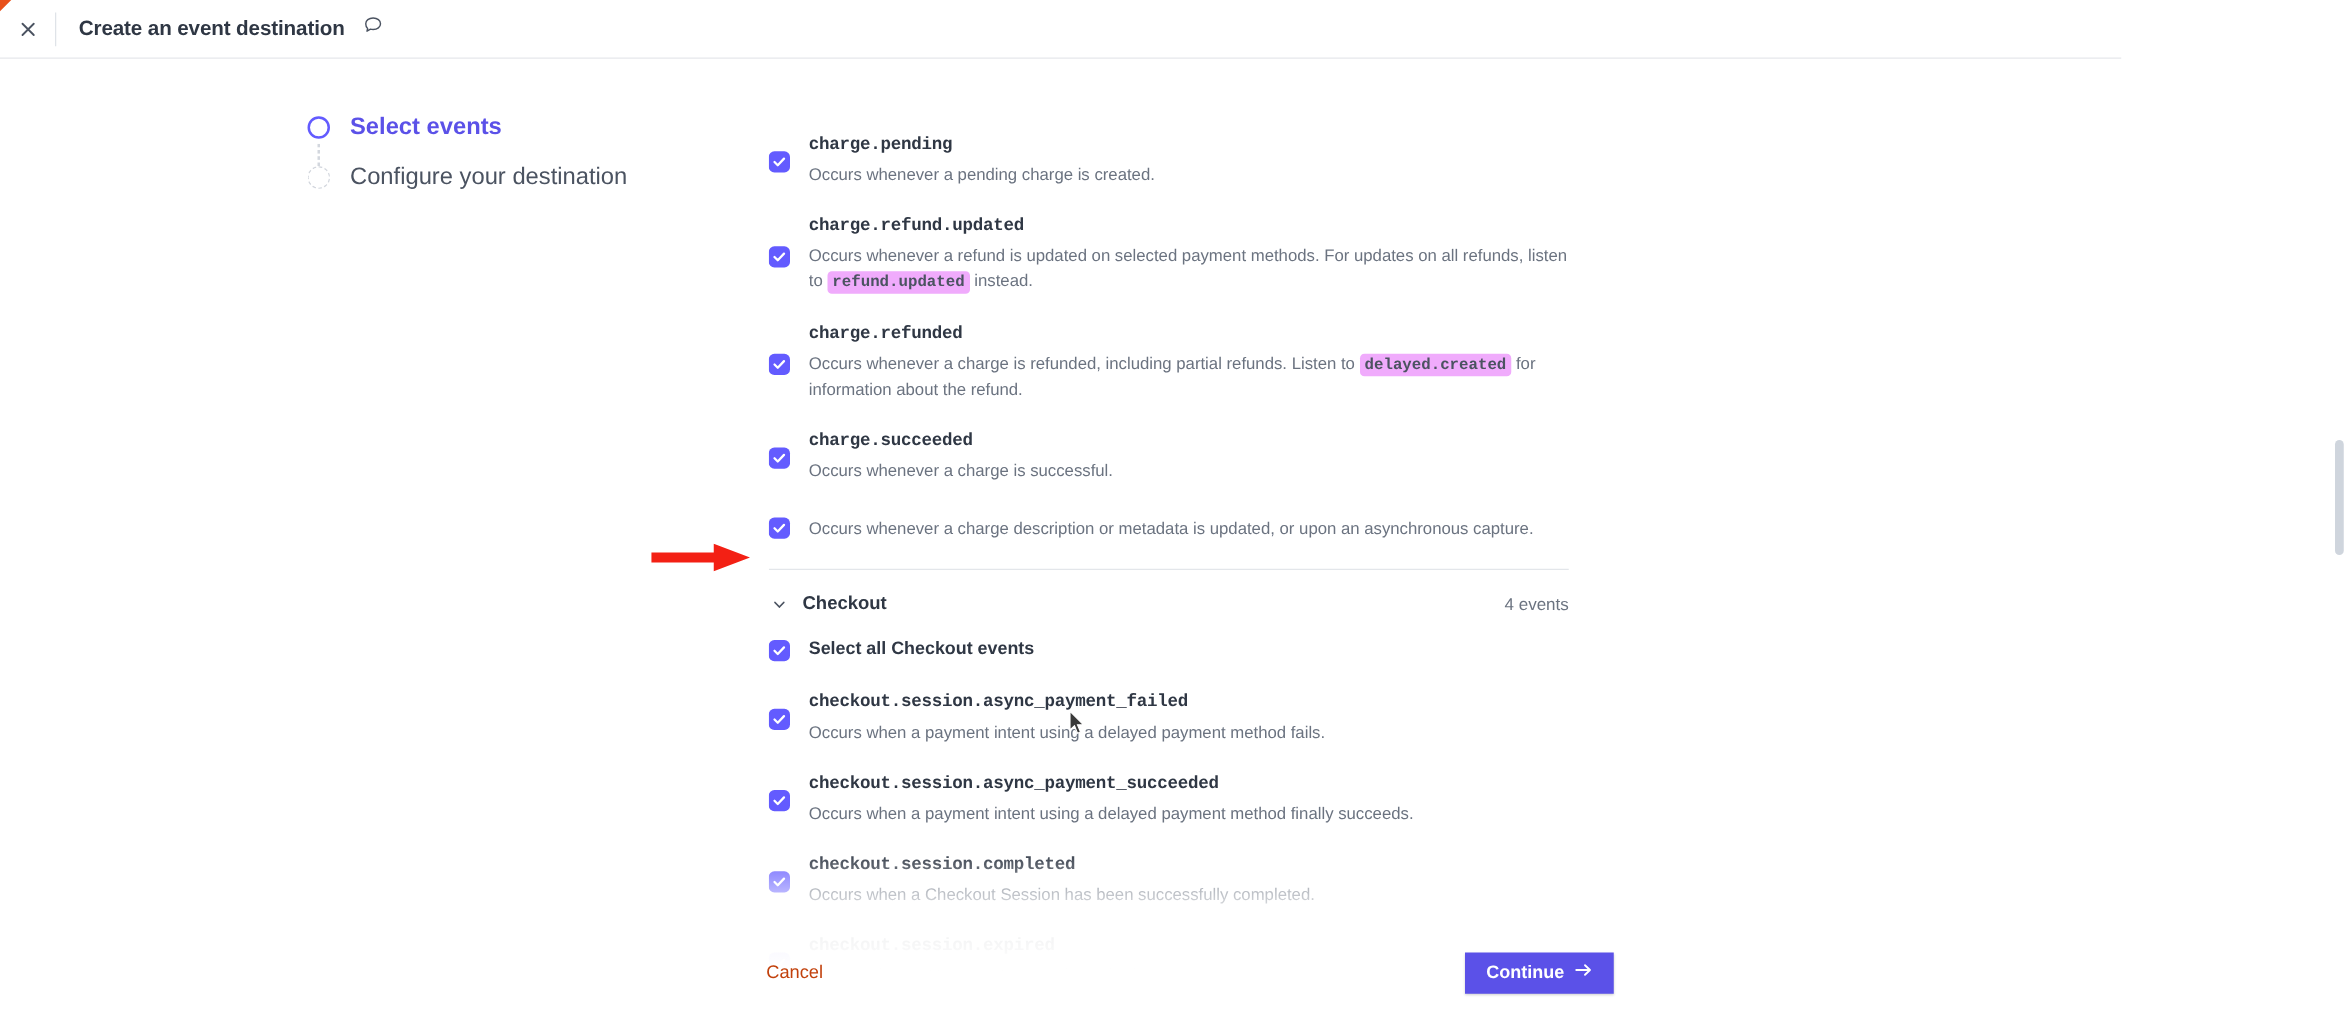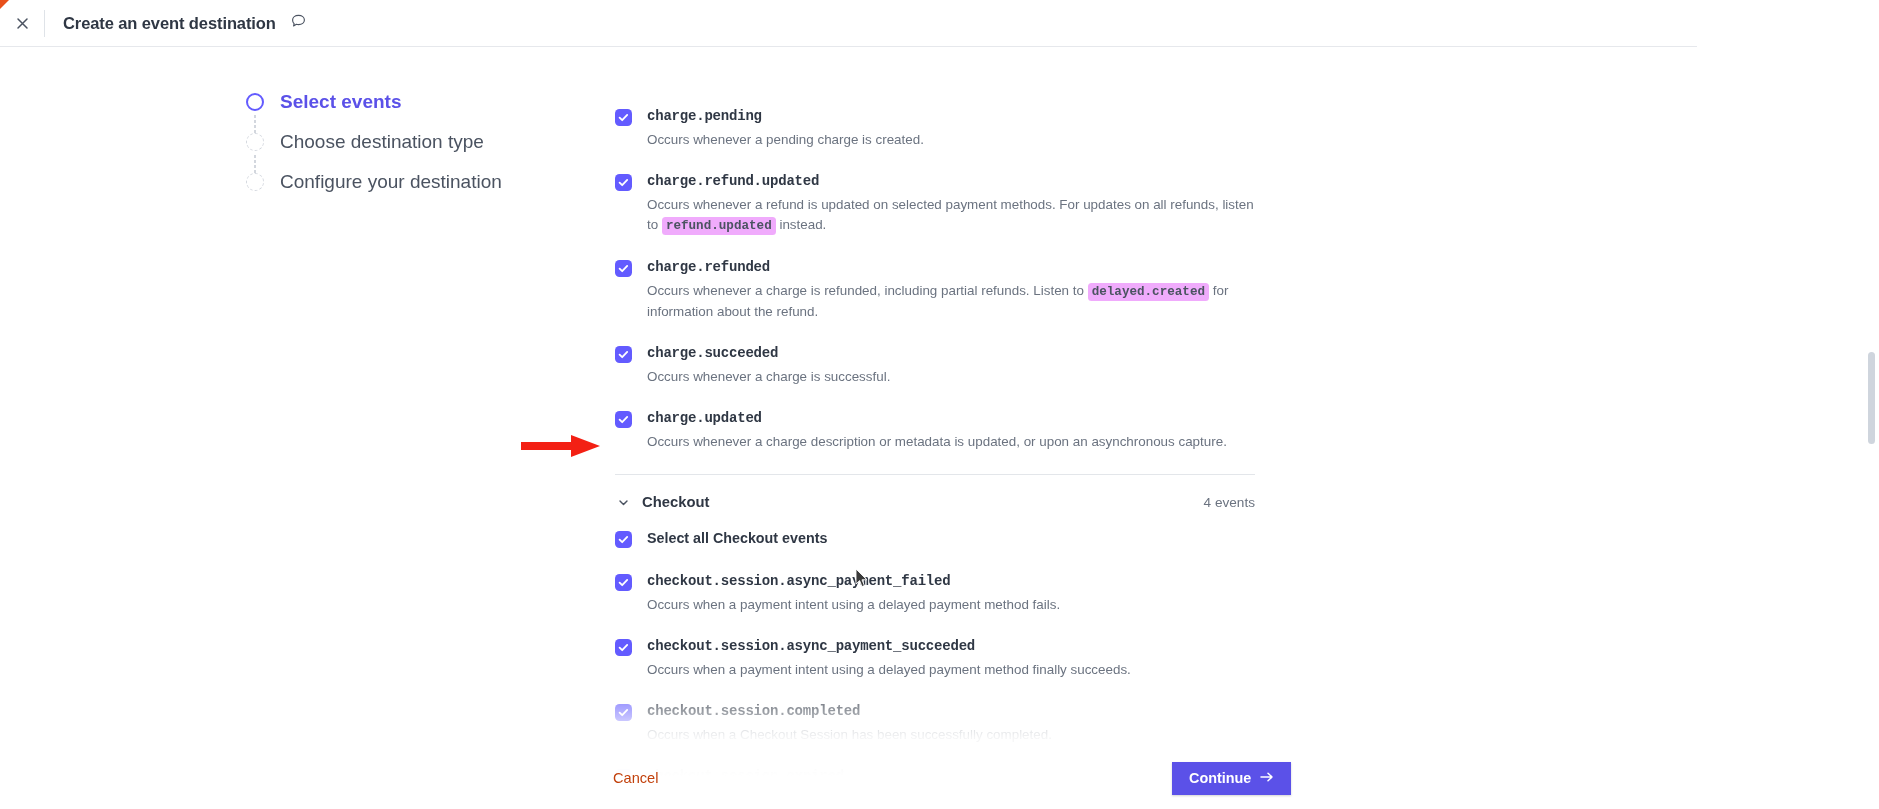--- a/index.html
+++ b/index.html
@@ -92,21 +92,21 @@
     left: 615px; top: 47px;
     width: 700px; height: 762px;
     overflow: hidden;
   }
   .panel-scroll {
     position: absolute; top: 0; left: 0;
     width: 700px;
     padding-top: 60px;
   }
   .event {
-    display: flex; align-items: flex-start;
+    display: flex; align-items: center;
     padding: 0 0 0 0;
     margin-bottom: 22px;
   }
   .cb {
     flex: 0 0 17px;
     width: 17px; height: 17px;
     border-radius: 4.5px;
     background: #635bff;
     display: flex; align-items: center; justify-content: center;
     margin-top: 2px;
@@ -255,27 +255,20 @@
 <div class="steps">
 
   <div class="step">
     <div class="step-marker">
       <div class="ring-active"></div>
       <div class="step-connector"></div>
     </div>
     <div class="step-label active">Select events</div>
   </div>
 
-  <div class="step">
-    <div class="step-marker">
-      <div class="ring-idle"></div>
-      <div class="step-connector"></div>
-    </div>
-    <div class="step-label idle">Choose destination type</div>
-  </div>
 
   <div class="step">
     <div class="step-marker">
       <div class="ring-idle"></div>
     </div>
     <div class="step-label idle">Configure your destination</div>
   </div>
 
 </div>
 
@@ -335,21 +328,20 @@
       </div>
       <div class="event">
         <div class="cb">
           <span>
             <svg width="11" height="11" viewBox="0 0 11 11">
               <path d="M1.6 5.6 L4.2 8.2 L9.2 2.9" fill="none" stroke="#ffffff" stroke-width="1.8" stroke-linecap="round" stroke-linejoin="round"></path>
             </svg>
           </span>
         </div>
         <div class="event-body">
-          <div class="event-name">charge.updated</div>
           <div class="event-desc"><span>Occurs whenever a charge description or metadata is updated, or upon an asynchronous capture.</span></div>
         </div>
       </div>
       <div class="divider"></div>
       <div class="group-header">
         <span class="chev">
           <svg width="13" height="13" viewBox="0 0 13 13">
             <path d="M3 5 L6.5 8.6 L10 5" fill="none" stroke="#4b5361" stroke-width="1.4" stroke-linecap="round" stroke-linejoin="round"></path>
           </svg>
         </span>

